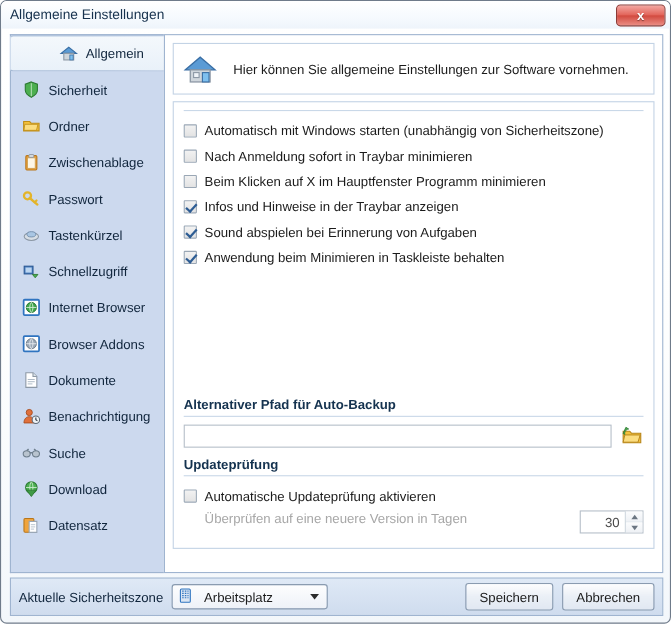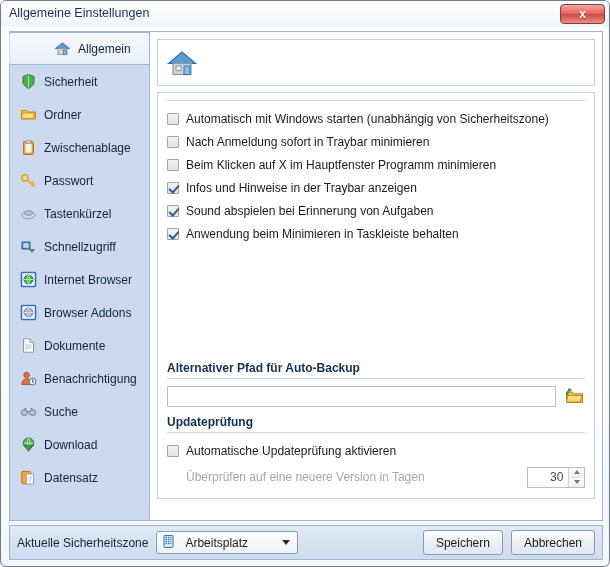--- a/index.html
+++ b/index.html
@@ -133,21 +133,21 @@
     border:1px solid #b6bfc9;background:#ffffff;
     font-family:"Liberation Sans",sans-serif;font-size:12px;
     padding:0 4px;color:#1b1b1b;outline:none;
   }
   .browse-btn{
     width:22px;height:22px;margin-left:7px;flex:0 0 22px;
     display:flex;align-items:center;justify-content:center;
     cursor:pointer;background:transparent;border:none;padding:0;
   }
   .upd-row{
-    display:flex;align-items:center;height:26px;margin-top:2px;
+    display:flex;height:26px;margin-top:2px;
   }
   .upd-label{flex:1;padding-left:19px;font-size:12px;color:#a7a7a7;white-space:nowrap;}
   .spinner{
     width:58px;height:21px;box-sizing:border-box;
     border:1px solid #b6bfc9;background:#ffffff;
     display:flex;align-items:center;padding-left:22px;
   }
   .spin-val{
     flex:1;text-align:right;padding-right:5px;font-size:12px;color:#4a4a4a;
   }
@@ -365,20 +365,21 @@
 
     <div class="banner">
       <span class="ico" style="width:32px;height:32px;flex:0 0 32px;">
         <svg width="32" height="32" viewBox="0 0 32 32">
             <path d="M2.5 16.5 L16 5 L29.5 16.5 Z" fill="#5b9bd5" stroke="#3a6fa5" stroke-width="1.2"></path>
             <rect x="7" y="16.5" width="18" height="11" fill="#cfd6dc" stroke="#8d99a6" stroke-width="1.2"></rect>
             <rect x="18" y="19" width="6" height="8.5" fill="#7ec0ef" stroke="#3a6fa5" stroke-width="1"></rect>
             <rect x="10" y="19" width="5" height="4.5" fill="#eef3f7" stroke="#8d99a6" stroke-width="1"></rect>
           </svg>
       </span>
+      <span class="banner-text">Hier können Sie allgemeine Einstellungen zur Software vornehmen.</span>
     </div>
 
     <div class="group">
       <div class="group-rule"></div>
 
       <div class="cb-row">
         <span class="cb"></span>
         <span class="cb-label">Automatisch mit Windows starten (unabhängig von Sicherheitszone)</span>
       </div>
       <div class="cb-row">

